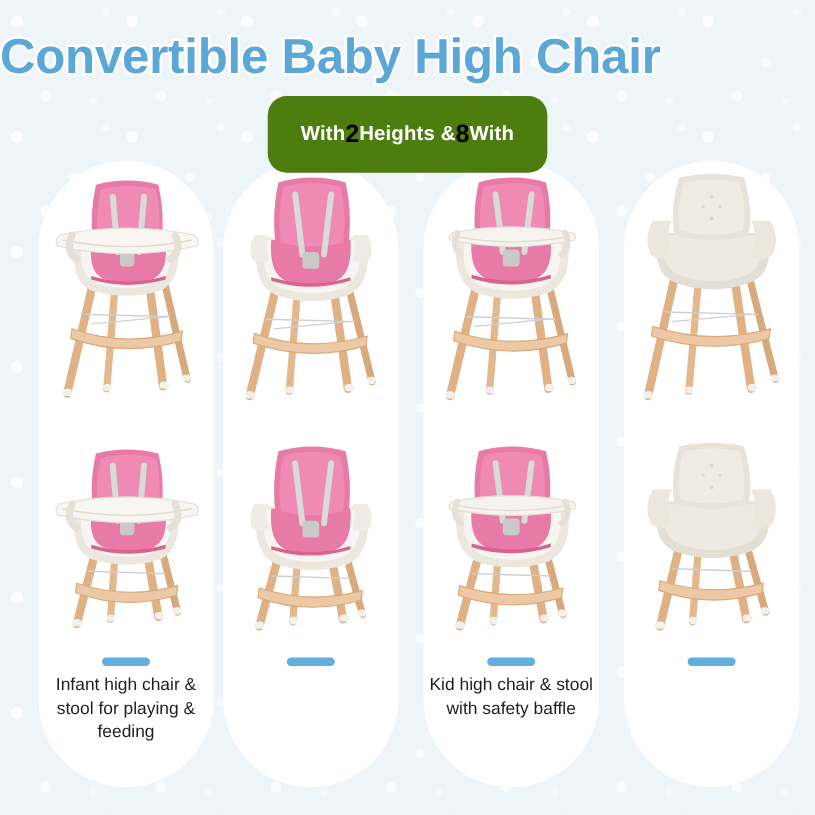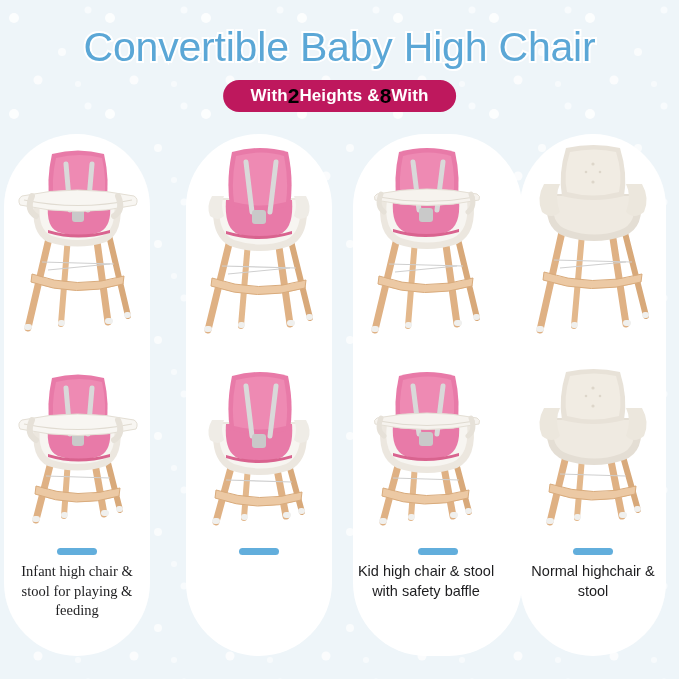--- a/index.html
+++ b/index.html
@@ -8,54 +8,53 @@
     background:#eef5f9;
     font-family:"Liberation Sans","DejaVu Sans",sans-serif;
     position:relative;
   }
   
   #bg-dots{position:absolute;inset:0;z-index:0;pointer-events:none;}
   
   #header{position:absolute;left:0;top:0;width:679px;height:128px;z-index:3;}
   #title{
     position:absolute;left:0;top:24px;width:679px;
-    text-align:center;
     font-size:41px;line-height:46px;
-    font-weight:normal;
+    font-weight:bold;
     letter-spacing:-0.2px;
     color:#5ba7d6;
     -webkit-text-stroke:4px #ffffff;
     paint-order:stroke fill;
     white-space:nowrap;
   }
   #subtitle-pill{
     position:absolute;left:50%;transform:translateX(-50%);
     top:80px;
     height:32px;
-    padding:0 28px;
+    padding:16px 28px;
     border-radius:16px;
-    background:#be185d;
+    background:#4d7c0f;
     display:flex;align-items:center;justify-content:center;
     white-space:nowrap;
   }
   #subtitle-pill .t{
     color:#ffffff;font-size:17px;font-weight:bold;letter-spacing:0.1px;
   }
   #subtitle-pill .big{font-size:21px;font-weight:bold;}
   
   #cards{position:absolute;left:0;top:0;width:679px;height:679px;z-index:2;}
   .card{
     position:absolute;top:134px;width:146px;height:522px;
     background:#ffffff;
     border-radius:73px 73px 73px 73px;
     overflow:hidden;
   }
-  .card.c0{left:4px;font-family:Liberation Serif, serif;}
+  .card.c0{left:32px;}
   .card.c1{left:186px;}
-  .card.c2{left:353px;padding-left:23px;}
+  .card.c2{left:353px;}
   .card.c3{left:520px;}
   .shot{position:absolute;left:0;width:146px;}
   .shot.top{top:4px;height:215px;}
   .shot.bot{top:228px;height:180px;}
   .shot svg{display:block;width:100%;height:100%;}
   .divider{
     position:absolute;left:50%;transform:translateX(-50%);
     top:414px;width:40px;height:7px;border-radius:4px;background:#62aedc;
   }
   .caption{
@@ -368,16 +367,15 @@
         </g>
         <g fill="#f0f0ee">
           <rect x="26" y="156" width="8" height="6" rx="3"></rect>
           <rect x="54" y="152" width="7" height="6" rx="3"></rect>
           <rect x="99" y="150" width="8" height="6" rx="3"></rect>
           <rect x="114" y="144" width="7" height="6" rx="3"></rect>
         </g>
       </svg>
     </div>
     <div class="divider"></div>
-    <div class="caption">Normal highchair &amp; stool</div>
   </div>
 
 </div>
 
 </body></html>

